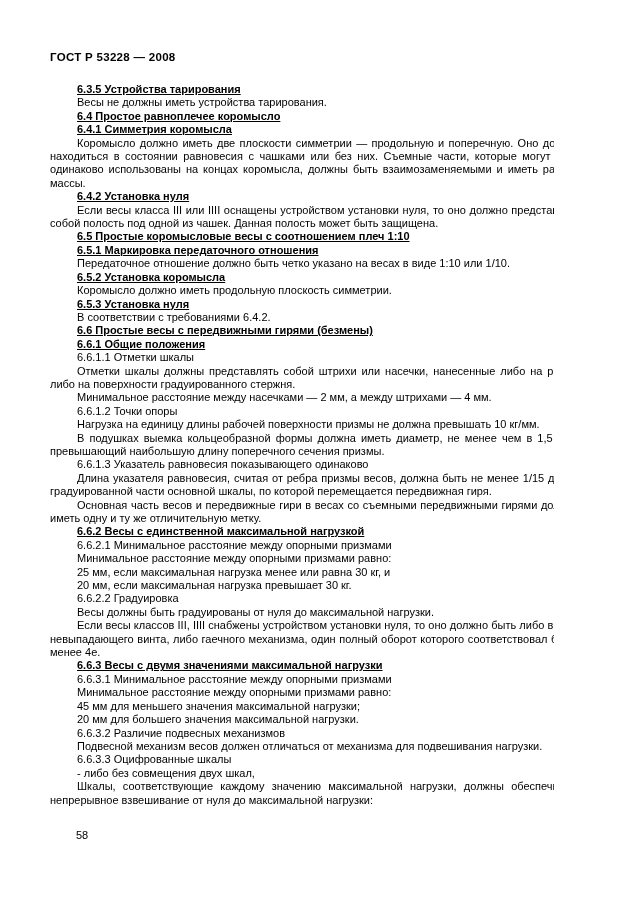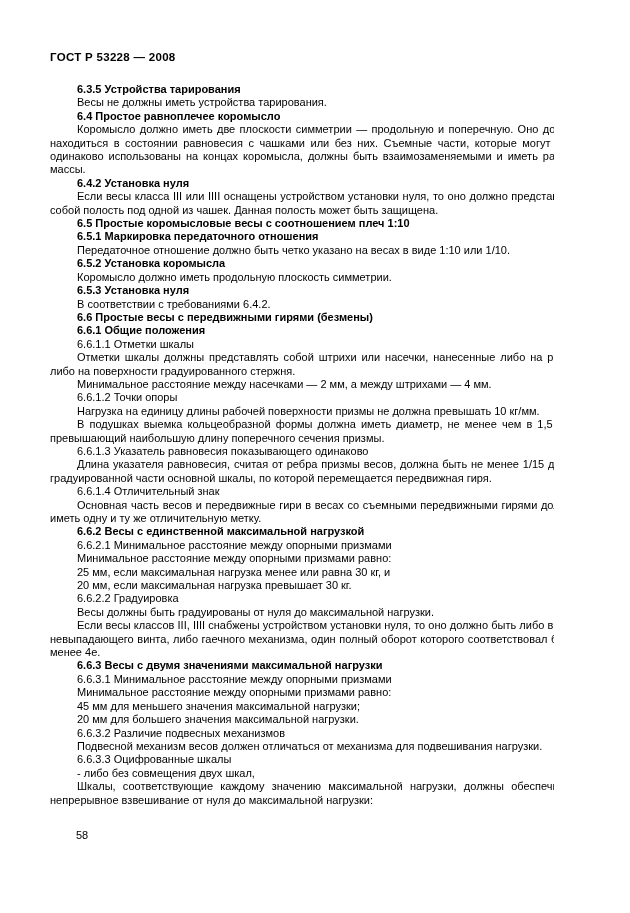--- a/index.html
+++ b/index.html
@@ -34,20 +34,21 @@
     line-height: 13.4px;
   }
   p.block {
     margin: 0;
     padding: 0;
     text-indent: 27px;
   }
   p.block.heading {
     font-weight: bold;
     text-align: left;
+    text-decoration: underline;
   }
   p.block.body {
     font-weight: normal;
     text-align: justify;
   }
   .doc-footer {
     position: absolute;
     top: 829px;
     left: 50px;
     font-size: 11px;
@@ -57,41 +58,41 @@
 </head>
 <body>
 
 <div class="page">
   <div class="doc-header">ГОСТ Р 53228 — 2008</div>
 
   <div class="doc-content">
       <p class="block heading">6.3.5 Устройства тарирования</p>
       <p class="block body">Весы не должны иметь устройства тарирования.</p>
       <p class="block heading">6.4 Простое равноплечее коромысло</p>
+      <p class="block heading">6.4.1 Симметрия коромысла</p>
       <p class="block body">Коромысло должно иметь две плоскости симметрии — продольную и поперечную. Оно должно находиться в состоянии равновесия с чашками или без них. Съемные части, которые могут быть одинаково использованы на концах коромысла, должны быть взаимозаменяемыми и иметь равные массы.</p>
       <p class="block heading">6.4.2 Установка нуля</p>
       <p class="block body">Если весы класса III или IIII оснащены устройством установки нуля, то оно должно представлять собой полость под одной из чашек. Данная полость может быть защищена.</p>
       <p class="block heading">6.5 Простые коромысловые весы с соотношением плеч 1:10</p>
       <p class="block heading">6.5.1 Маркировка передаточного отношения</p>
       <p class="block body">Передаточное отношение должно быть четко указано на весах в виде 1:10 или 1/10.</p>
       <p class="block heading">6.5.2 Установка коромысла</p>
       <p class="block body">Коромысло должно иметь продольную плоскость симметрии.</p>
       <p class="block heading">6.5.3 Установка нуля</p>
       <p class="block body">В соответствии с требованиями 6.4.2.</p>
       <p class="block heading">6.6 Простые весы с передвижными гирями (безмены)</p>
       <p class="block heading">6.6.1 Общие положения</p>
       <p class="block body">6.6.1.1 Отметки шкалы</p>
       <p class="block body">Отметки шкалы должны представлять собой штрихи или насечки, нанесенные либо на ребре, либо на поверхности градуированного стержня.</p>
       <p class="block body">Минимальное расстояние между насечками — 2 мм, а между штрихами — 4 мм.</p>
       <p class="block body">6.6.1.2 Точки опоры</p>
       <p class="block body">Нагрузка на единицу длины рабочей поверхности призмы не должна превышать 10 кг/мм.</p>
       <p class="block body">В подушках выемка кольцеобразной формы должна иметь диаметр, не менее чем в 1,5 раза превышающий наибольшую длину поперечного сечения призмы.</p>
       <p class="block body">6.6.1.3 Указатель равновесия показывающего одинаково</p>
       <p class="block body">Длина указателя равновесия, считая от ребра призмы весов, должна быть не менее 1/15 длины градуированной части основной шкалы, по которой перемещается передвижная гиря.</p>
-      <p class="block body">6.6.1.4 Отличительный знак</p>
       <p class="block body">Основная часть весов и передвижные гири в весах со съемными передвижными гирями должны иметь одну и ту же отличительную метку.</p>
       <p class="block heading">6.6.2 Весы с единственной максимальной нагрузкой</p>
       <p class="block body">6.6.2.1 Минимальное расстояние между опорными призмами</p>
       <p class="block body">Минимальное расстояние между опорными призмами равно:</p>
       <p class="block body">25 мм, если максимальная нагрузка менее или равна 30 кг, и</p>
       <p class="block body">20 мм, если максимальная нагрузка превышает 30 кг.</p>
       <p class="block body">6.6.2.2 Градуировка</p>
       <p class="block body">Весы должны быть градуированы от нуля до максимальной нагрузки.</p>
       <p class="block body">Если весы классов III, IIII снабжены устройством установки нуля, то оно должно быть либо в виде невыпадающего винта, либо гаечного механизма, один полный оборот которого соответствовал бы не менее 4е.</p>
       <p class="block heading">6.6.3 Весы с двумя значениями максимальной нагрузки</p>

